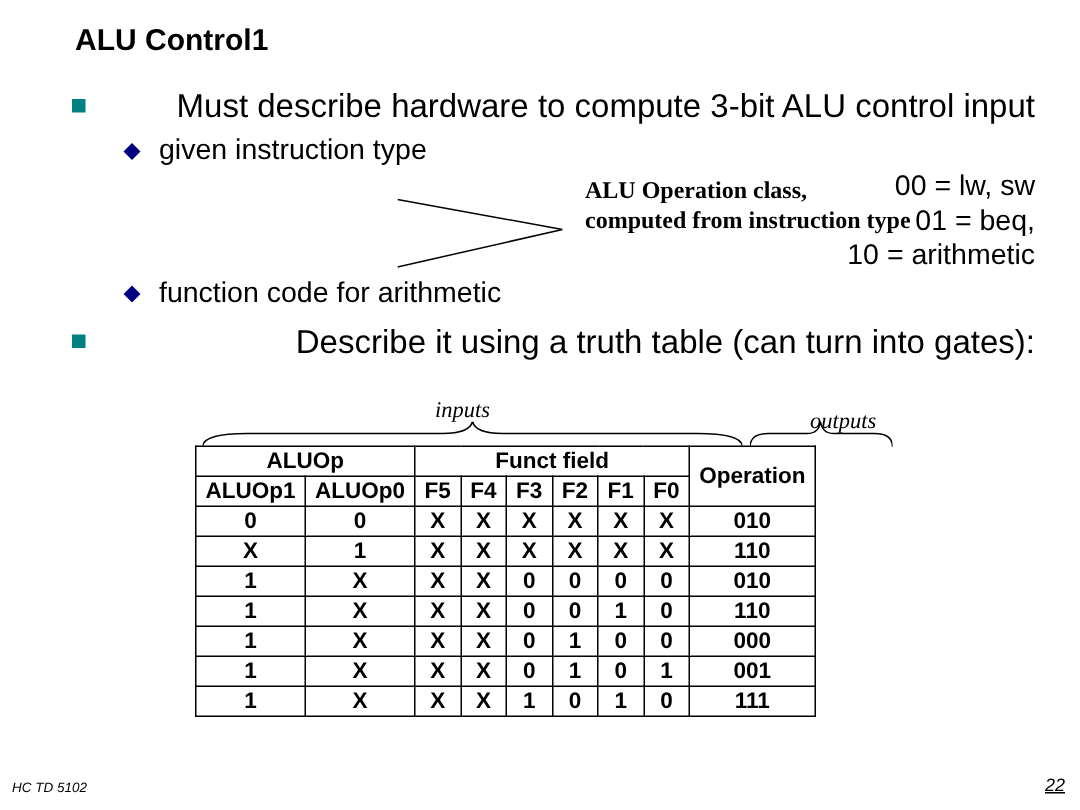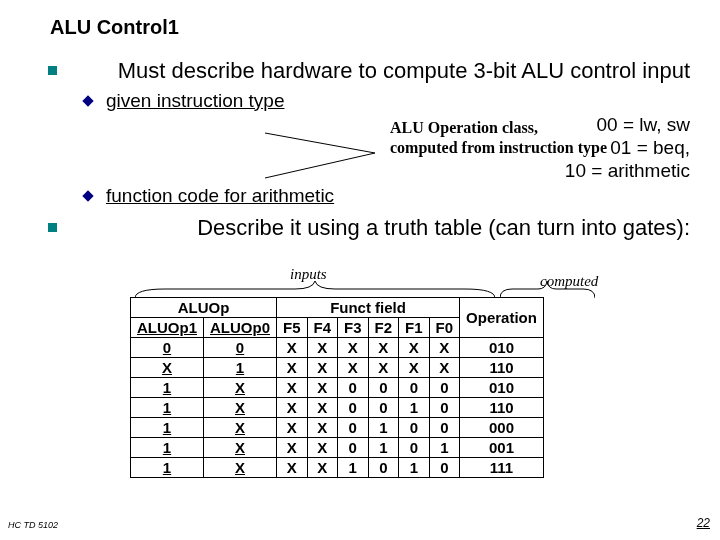--- a/index.html
+++ b/index.html
@@ -28,21 +28,21 @@
   .l3 { margin: 1px 0 1px 116px; font-size: 19px; text-align: right; }
   .sqbullet {
     width: 9px; height: 9px; background: #008080; flex: 0 0 9px;
     margin-top: 9px; margin-right: 16px;
   }
   .diamond {
     width: 8px; height: 8px; background: #000080; transform: rotate(45deg);
     flex: 0 0 8px; margin-top: 8px; margin-right: 14px;
   }
   .l1-text { font-size: 22px; color: #000; line-height: 1.25; }
-  .l2-text { font-size: 19px; color: #000; line-height: 1.25; text-decoration: underline; }
+  .l2-text { font-size: 19px; color: #000; line-height: 1.25; }
   .note {
     position: absolute;
     left: 390px; top: 118px;
     font-family: "Times New Roman", serif;
     font-weight: bold;
     font-size: 16px;
     line-height: 1.25;
     width: 280px;
   }
   .footer-left {
@@ -79,21 +79,21 @@
     font-size: 15px;
   }
   table.truth th, table.truth td {
     border: 1px solid #000;
     padding: 1px 6px;
     text-align: center;
     font-weight: bold;
     height: 20px;
   }
   table.truth th { background: #fff; }
-  .wide { min-width: 72px; text-decoration: underline; }
+  .wide { min-width: 72px; }
   .narrow { width: 26px; margin-left: 45px; }
   .op { min-width: 78px; }
 </style>
 </head>
 <body>
 
 <div class="slide">
   <div class="title">ALU Control1</div>
 
   <div class="l1">
@@ -123,21 +123,21 @@
     <line x1="0" y1="15" x2="110" y2="35"></line>
     <line x1="0" y1="60" x2="110" y2="35"></line>
   </svg>
 
   <div class="note">
     <span>ALU Operation class,</span><br>
     <span>computed from instruction type</span>
   </div>
 
   <div class="annot inputs">inputs</div>
-  <div class="annot outputs">computed</div>
+  <div class="annot outputs">outputs</div>
 
   <svg class="curly" style="left:135px;top:281px" width="360" height="18" viewBox="0 0 360 18">
     <path d="M0,17 Q0,8 30,8 L160,8 Q178,8 180,0 Q182,8 200,8 L330,8 Q360,8 360,17"></path>
   </svg>
   <svg class="curly" style="left:500px;top:281px" width="95" height="18" viewBox="0 0 95 18">
     <path d="M0,17 Q0,8 12,8 L38,8 Q46,8 47,0 Q48,8 56,8 L83,8 Q95,8 95,17"></path>
   </svg>
 
   <table class="truth">
     <tbody>

